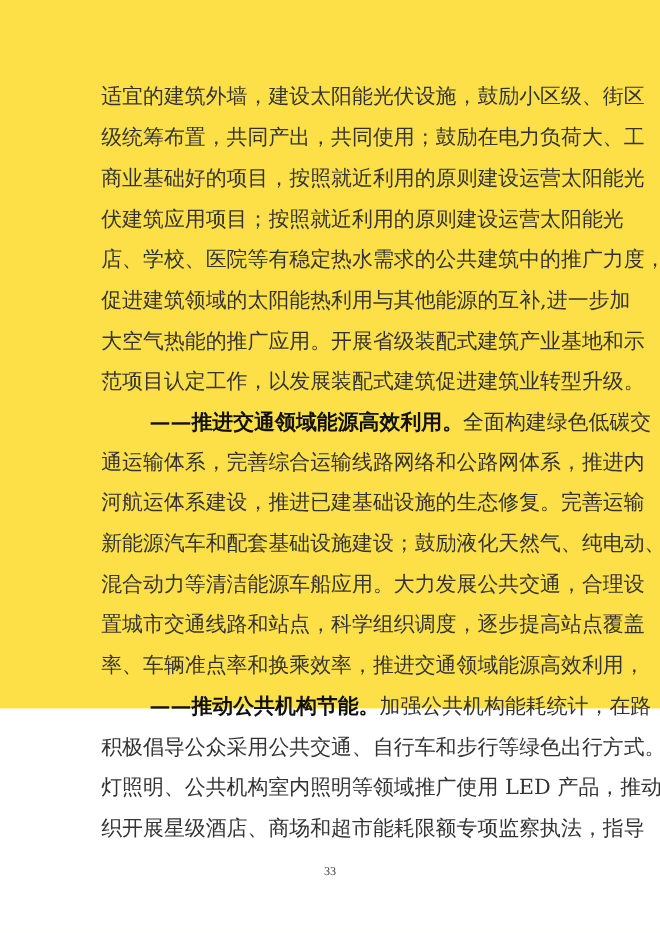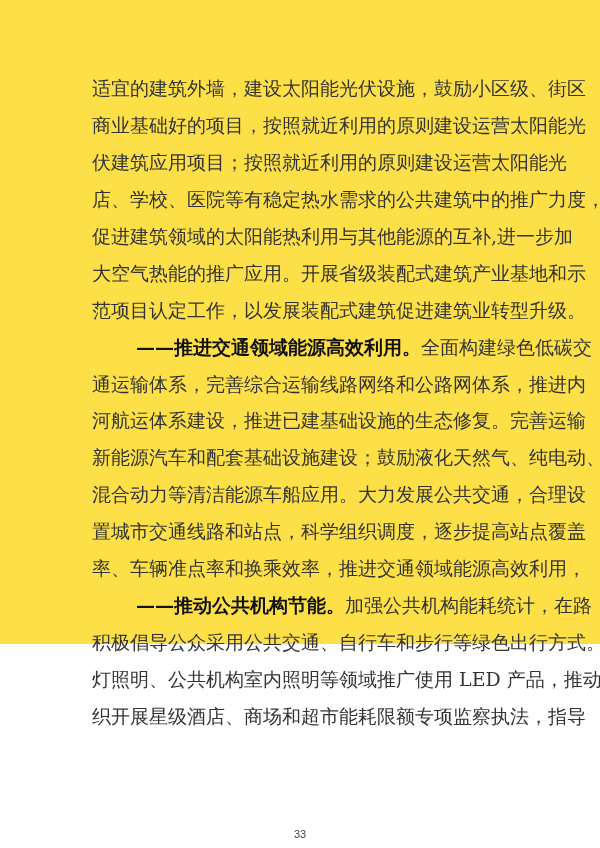--- a/index.html
+++ b/index.html
@@ -12,30 +12,31 @@
     }
     .line {
       height: 36.95px; line-height: 36.95px; white-space: nowrap;
       text-align: justify; text-align-last: justify;
       display: block;
     }
     .indent { padding-left: 44px; }
     .bold { font-weight: bold; color: #111; }
     .page-number {
       position: absolute; left: 0; width: 600px; top: 786px;
-      text-align: center; font-family: Liberation Sans, sans-serif;
-      font-size: 11px; color: #444; margin-top: 42px;
+      text-align: center; font-family: Liberation Serif, serif;
+      font-size: 11px; color: #444;
     }
   </style>
 </head>
 <body>
 
 <div class="page">
   <div class="body-text" id="body-text">
       <div class="line"><span>适宜的建筑外墙，建设太阳能光伏设施，鼓励小区级、街区</span></div>
+      <div class="line"><span>级统筹布置，共同产出，共同使用；鼓励在电力负荷大、工</span></div>
       <div class="line"><span>商业基础好的项目，按照就近利用的原则建设运营太阳能光</span></div>
       <div class="line"><span>伏建筑应用项目；按照就近利用的原则建设运营太阳能光</span></div>
       <div class="line"><span>店、学校、医院等有稳定热水需求的公共建筑中的推广力度，</span></div>
       <div class="line"><span>促进建筑领域的太阳能热利用与其他能源的互补,进一步加</span></div>
       <div class="line"><span>大空气热能的推广应用。开展省级装配式建筑产业基地和示</span></div>
       <div class="line"><span>范项目认定工作，以发展装配式建筑促进建筑业转型升级。</span></div>
       <div class="line indent"><span class="bold">——推进交通领域能源高效利用。</span><span>全面构建绿色低碳交</span></div>
       <div class="line"><span>通运输体系，完善综合运输线路网络和公路网体系，推进内</span></div>
       <div class="line"><span>河航运体系建设，推进已建基础设施的生态修复。完善运输</span></div>
       <div class="line"><span>新能源汽车和配套基础设施建设；鼓励液化天然气、纯电动、</span></div>

